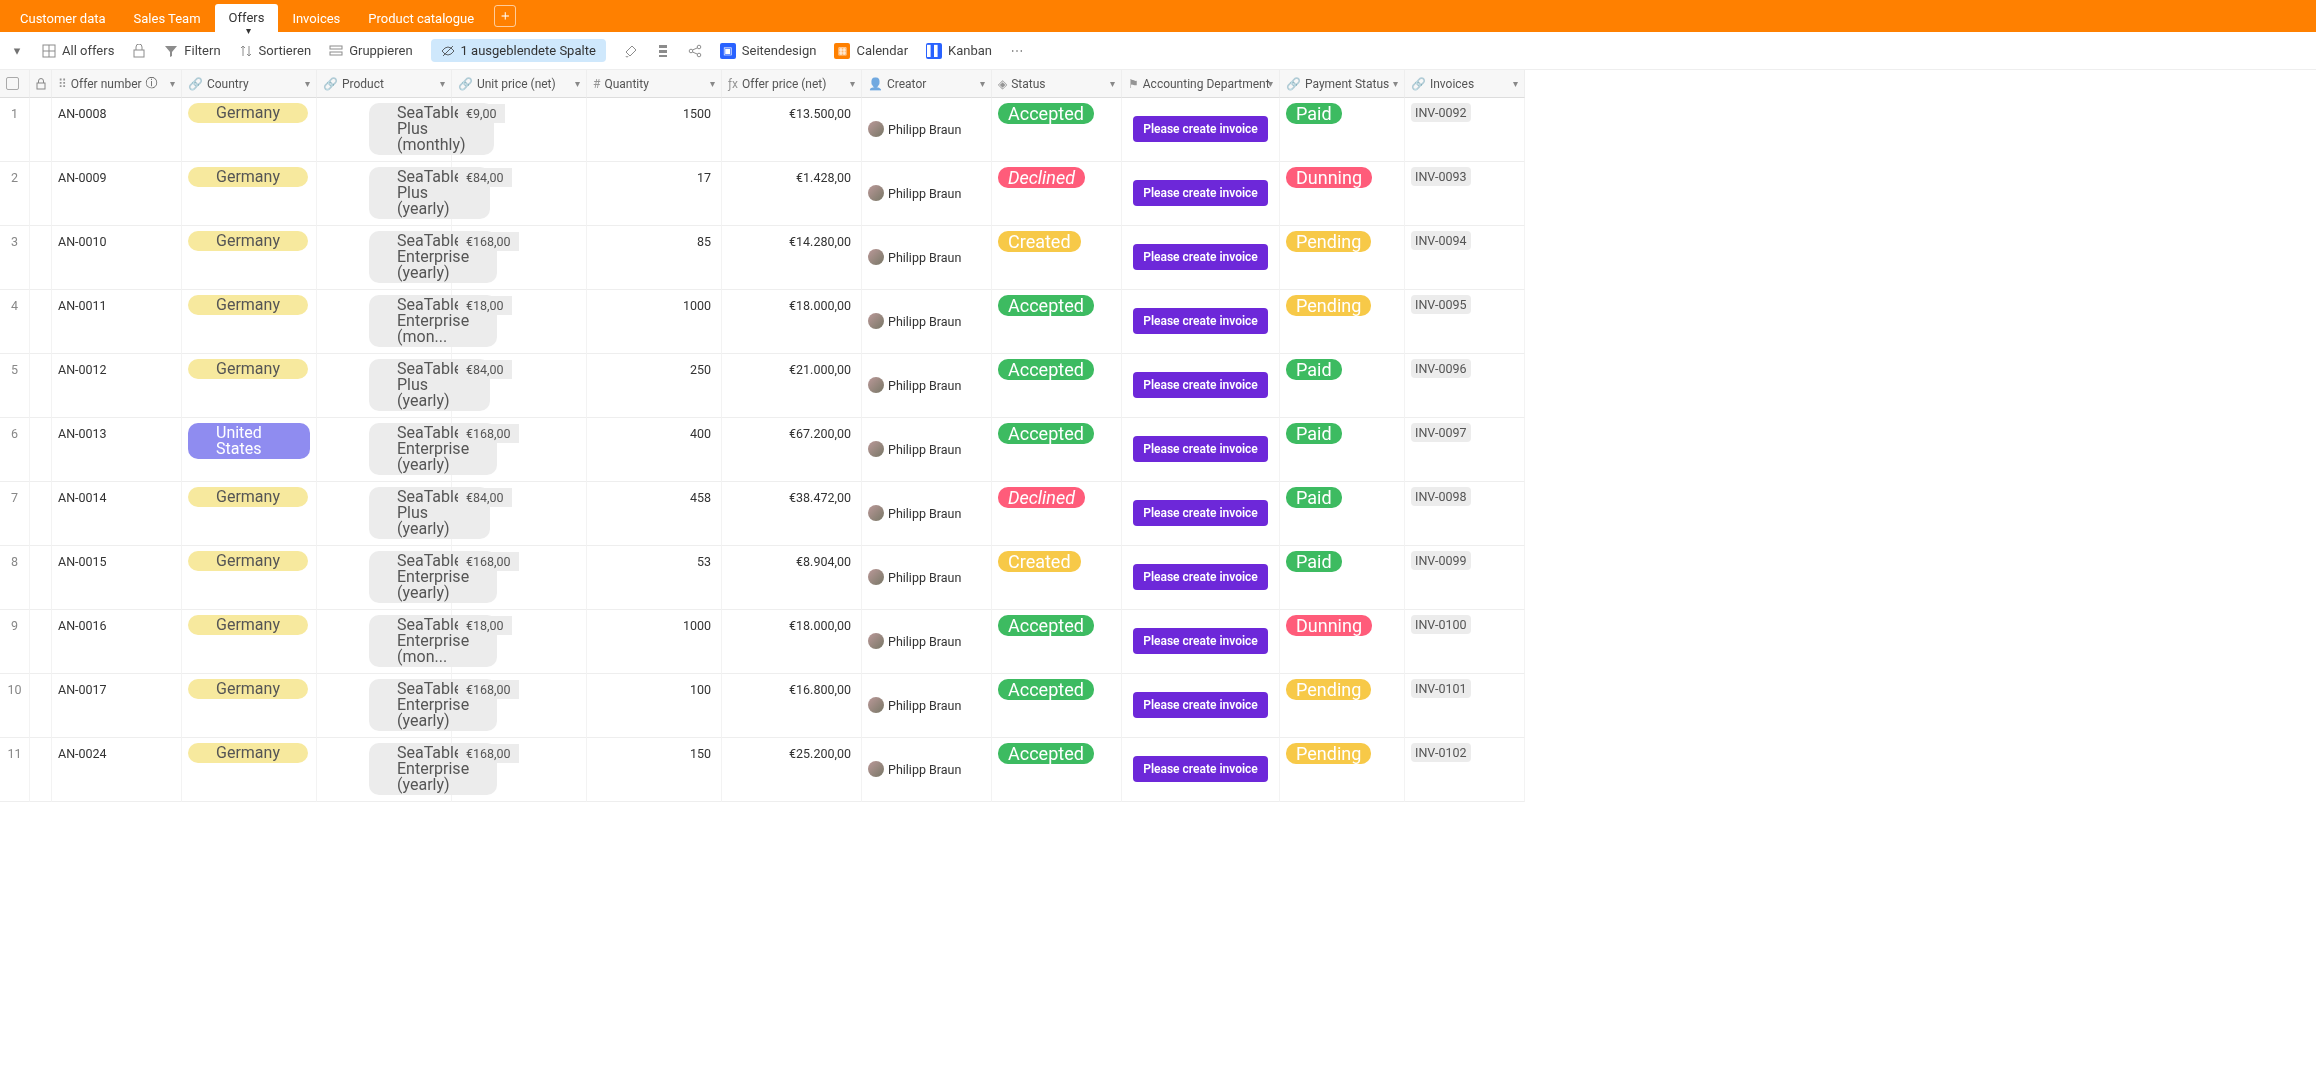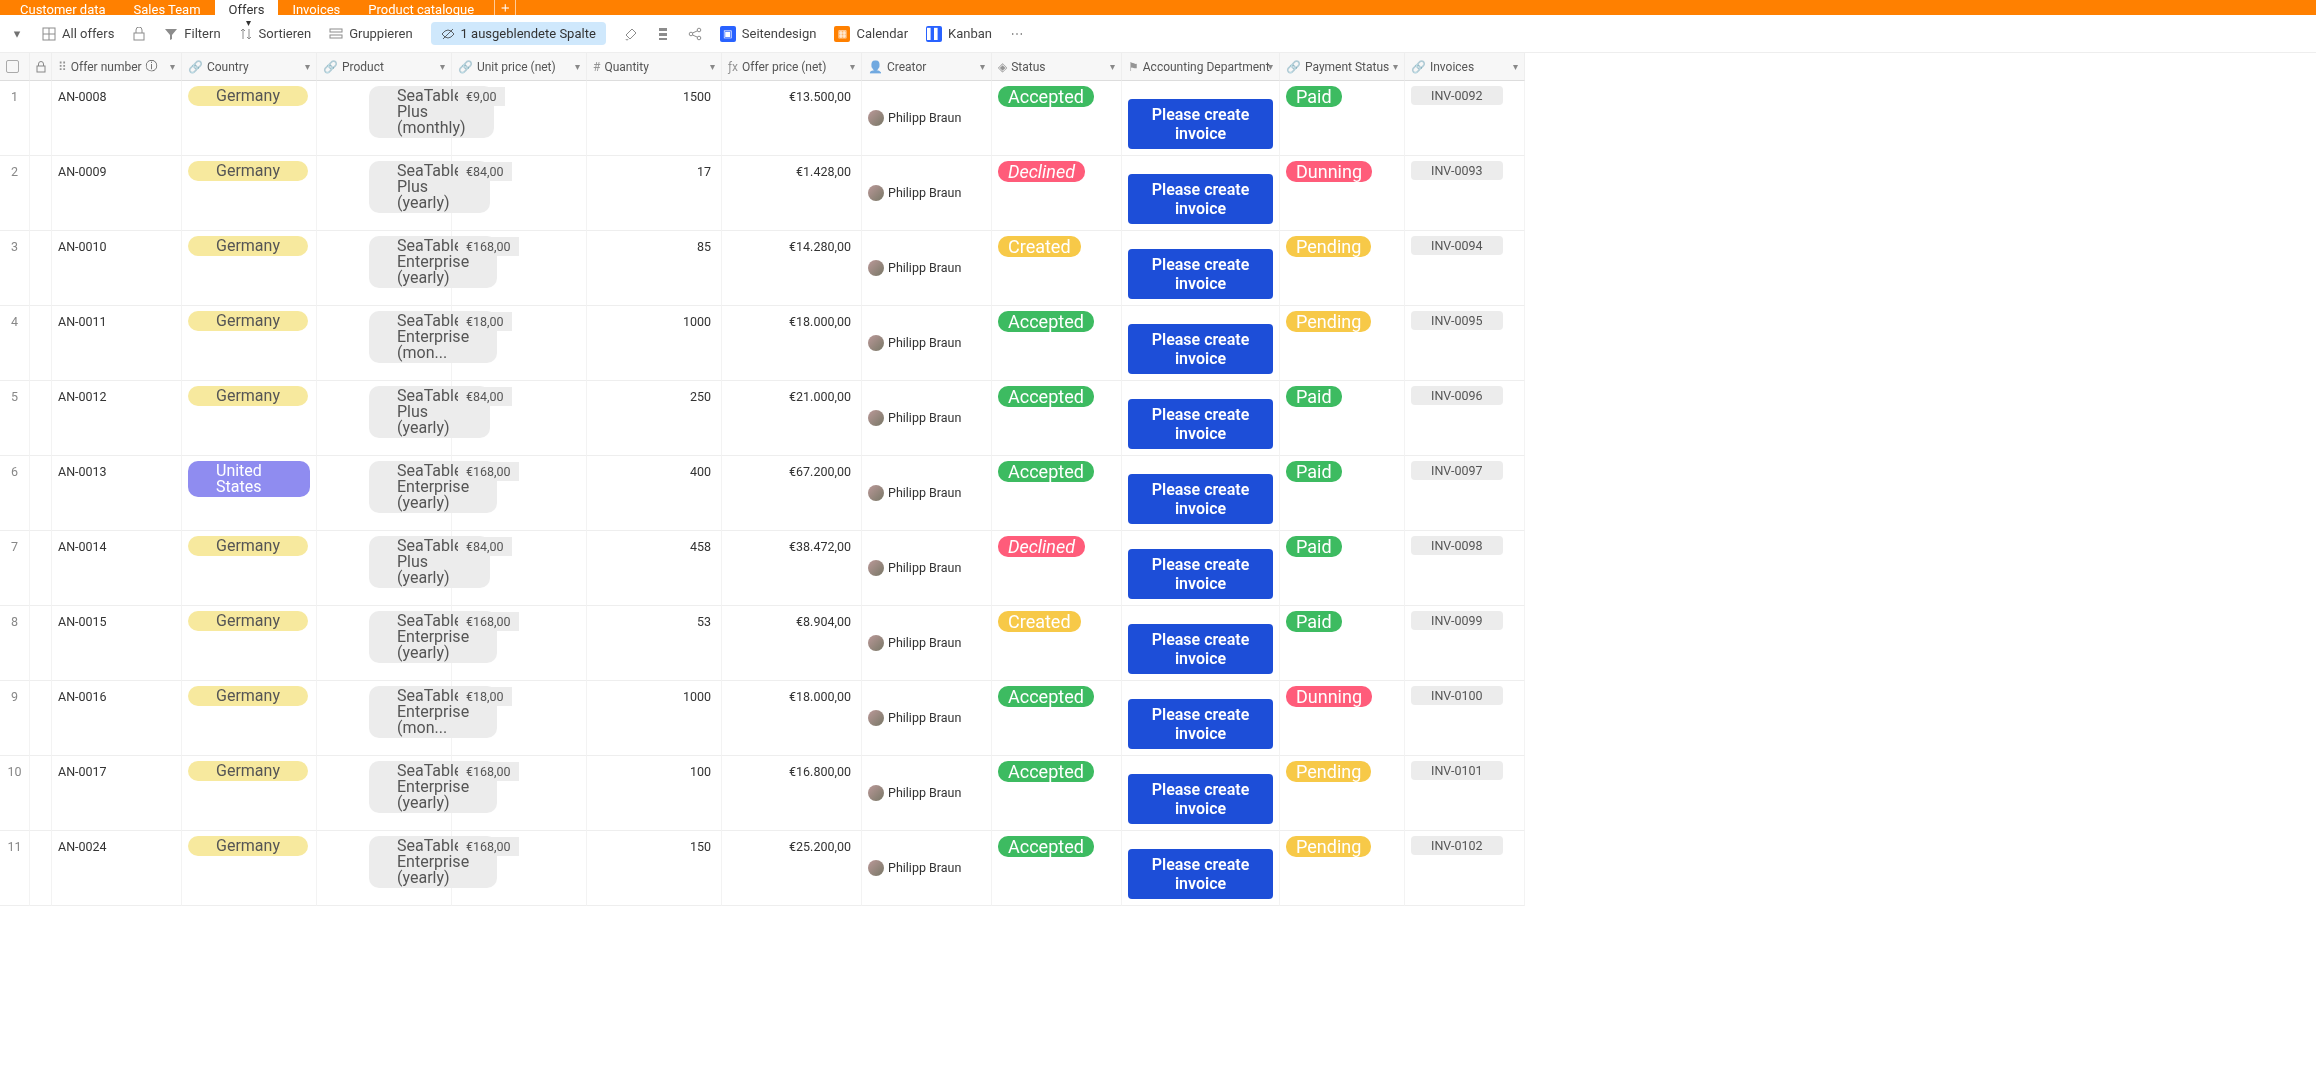--- a/index.html
+++ b/index.html
@@ -1,19 +1,19 @@
 <!DOCTYPE html>
 <html><head>
   <meta charset="utf-8">
   <style>
     * { margin: 0; padding: 0; box-sizing: border-box; font-family: -apple-system, BlinkMacSystemFont, "Segoe UI", Roboto, Arial, sans-serif; }
     body { background: #fff; font-size: 13px; color: #333; }
 
     
-    .tabs-bar { background: #ff8000; height: 15px; display: flex; align-items: center; padding: 0 6px; }
+    .tabs-bar { background: #ff8000; height: 32px; display: flex; align-items: center; padding: 0 6px; }
     .tab { padding: 6px 14px; cursor: pointer; color: #fff; font-size: 13px; height: 28px; display:flex; align-items:center; border-radius: 3px 3px 0 0; margin-top:4px; }
     .tab.active { background: #fff; color: #333; flex-direction: column; }
     .tab .drop { margin-left:4px; font-size:10px; }
     .tab-add { color: #fff; font-size:14px; width:22px; height:22px; border:1px solid rgba(255,255,255,0.6); border-radius:3px; display:flex; align-items:center; justify-content:center; margin-left:6px; cursor:pointer; }
 
     
     .toolbar { height: 38px; border-bottom:1px solid #eee; display:flex; align-items:center; padding: 0 10px; gap: 18px; }
     .tb-item { display:flex; align-items:center; gap:6px; font-size:13px; color:#444; cursor:pointer; }
     .tb-item .ico { width:14px; height:14px; display:flex; align-items:center; justify-content:center; opacity:0.75; }
     .tb-highlight { background: #cfe8fc; padding:4px 10px; border-radius:4px; color:#333; }
@@ -33,31 +33,31 @@
     .cell.product, .cell.creator, .cell.status, .cell.payment, .cell.invoices, .cell.country { padding-top:5px; }
     .cell.qty, .cell.price { justify-content:flex-end; padding-right:10px; padding-top:8px;}
     .cell.acct { flex-direction:column; align-items:center; justify-content:flex-start; padding-top:18px;}
 
     
     .tag { display:inline-block; padding: 2px 28px; border-radius: 10px; font-size:16px; line-height:16px; }
     .tag-germany { background:#f7e99e; color:#555; }
     .tag-us { background:#8f8cf0; color:#fff; }
     .tag-product { background:#ececec; color:#555;margin-left:46px; }
     .tag-price { background:#ececec; color:#555; padding:2px 8px; border-radius:0; }
-    .tag-invoice { background:#ececec; color:#555; padding:2px 20px; border-radius:4px; }
+    .tag-invoice { background:#ececec; color:#555; padding:2px 4px; border-radius:4px; }
 
     .status-pill { display:inline-block; padding:0 10px; border-radius:10px; font-size:18px; color:#fff; }
     .st-accepted { background:#3dbb61; }
     .st-declined { background:#ff5c7a;font-style:italic; }
     .st-created { background:#f7c948; }
     .st-paid { background:#3dbb61; }
     .st-dunning { background:#ff5c7a; }
     .st-pending { background:#f7c948; }
 
-    .btn-invoice { background:#1d4ed8; color:#fff; padding:6px 10px; border:none; border-radius:4px; font-size:16px; font-weight:600; cursor:pointer; }
+    .btn-invoice { background:#6d28d9; color:#fff; padding:6px 10px; border:none; border-radius:4px; font-size:12px; font-weight:600; cursor:pointer; }
 
     .avatar { width:16px; height:16px; border-radius:50%; background: linear-gradient(135deg,#b99,#776); margin-right:4px; display:inline-block; vertical-align:middle; }
     .creator-cell { display:flex; align-items:center; padding-top:8px; }
 
     .checkbox { width:13px; height:13px; border:1px solid #aaa; border-radius:2px; }
 
     svg { display:block; }
   </style>
 </head>
 <body>

